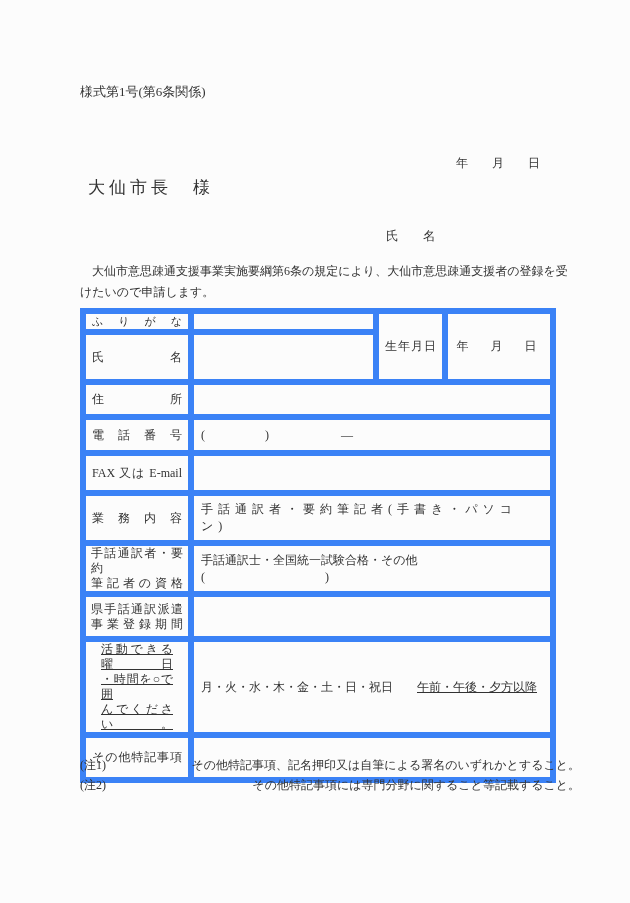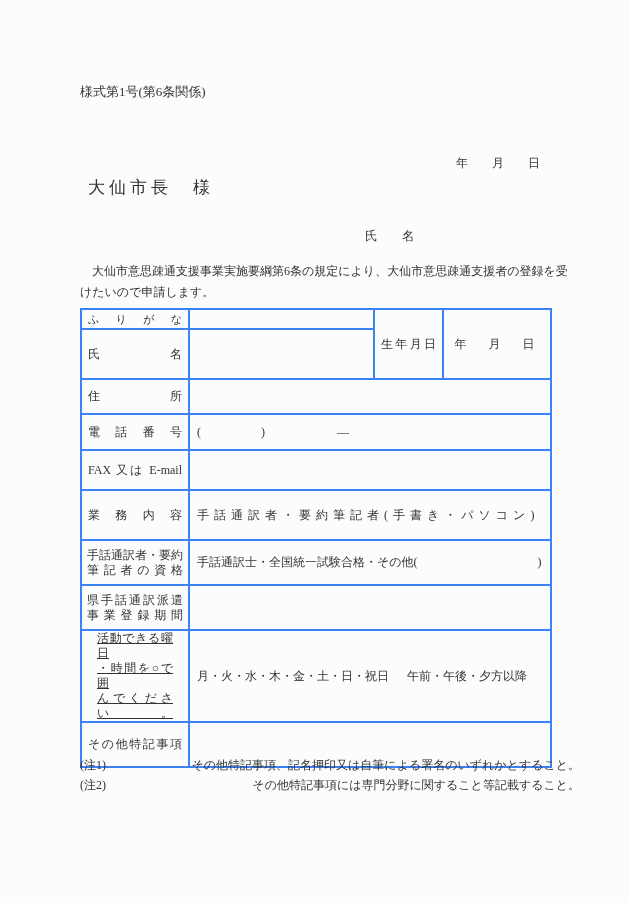--- a/index.html
+++ b/index.html
@@ -9,45 +9,45 @@
     background:#fcfcfc;
     font-family:"Liberation Serif","DejaVu Serif",serif;
     color:#333;
     overflow:hidden;
   }
   .abs { position:absolute; }
   .form-number { left:80px; top:83px; font-size:13px; }
   .doc-title   { left:0; right:0; top:119px; text-align:center; font-size:13.5px; letter-spacing:6px; padding-left:6px; color:#3a3a3a; }
   .date-line   { left:80px; top:155px; width:466px; text-align:right; font-size:12px; letter-spacing:6px; }
   .addressee   { left:88px; top:176px; font-size:17px; letter-spacing:4px; }
-  .name-line   { left:365px; top:228px; font-size:12.5px; letter-spacing:6px; }
+  .name-line   { left:386px; top:228px; font-size:12.5px; letter-spacing:6px; }
   .intro       { left:80px; top:261px; width:490px; font-size:12px; line-height:20.5px; }
 
   .reg-table {
     position:absolute; left:80px; top:308px; width:470px;
     border-collapse:collapse; table-layout:fixed; font-size:12px;
   }
-  .reg-table td { border:2px solid #3b82f6; vertical-align:middle; overflow:hidden; }
+  .reg-table td { border:6px solid #3b82f6; vertical-align:middle; overflow:hidden; }
   .reg-table tr:nth-child(1)  { height:20px; }
   .reg-table tr:nth-child(2)  { height:50px; }
   .reg-table tr:nth-child(3)  { height:35px; }
   .reg-table tr:nth-child(4)  { height:36px; }
   .reg-table tr:nth-child(5)  { height:40px; }
   .reg-table tr:nth-child(6)  { height:50px; }
   .reg-table tr:nth-child(7)  { height:45px; }
   .reg-table tr:nth-child(8)  { height:45px; }
   .reg-table tr:nth-child(9)  { height:53px; }
   .reg-table tr:nth-child(10) { height:45px;margin-left:25px; }
   .lbl { text-align:justify; text-align-last:justify; padding:0 6px; }
   .lbl-sm { font-size:11px; }
   .lbl-line { display:block; text-align:justify; text-align-last:justify; line-height:15px; }
   .val { padding:0 7px; }
   .val-center { text-align:center; letter-spacing:5px; }
   .val-spaced { letter-spacing:5px; }
-  .times-span { margin-left:18px; }
+  .times-span { margin-left:24px;text-decoration:underline; }
 
   .footnotes { left:80px; top:755px; width:500px; font-size:12px; }
   .note { display:flex; line-height:20px;justify-content:space-between; }
   .note-num { width:36px; flex:none; margin-right:11px; }
 </style>
 </head>
 <body>
 
 <div class="page">
 

